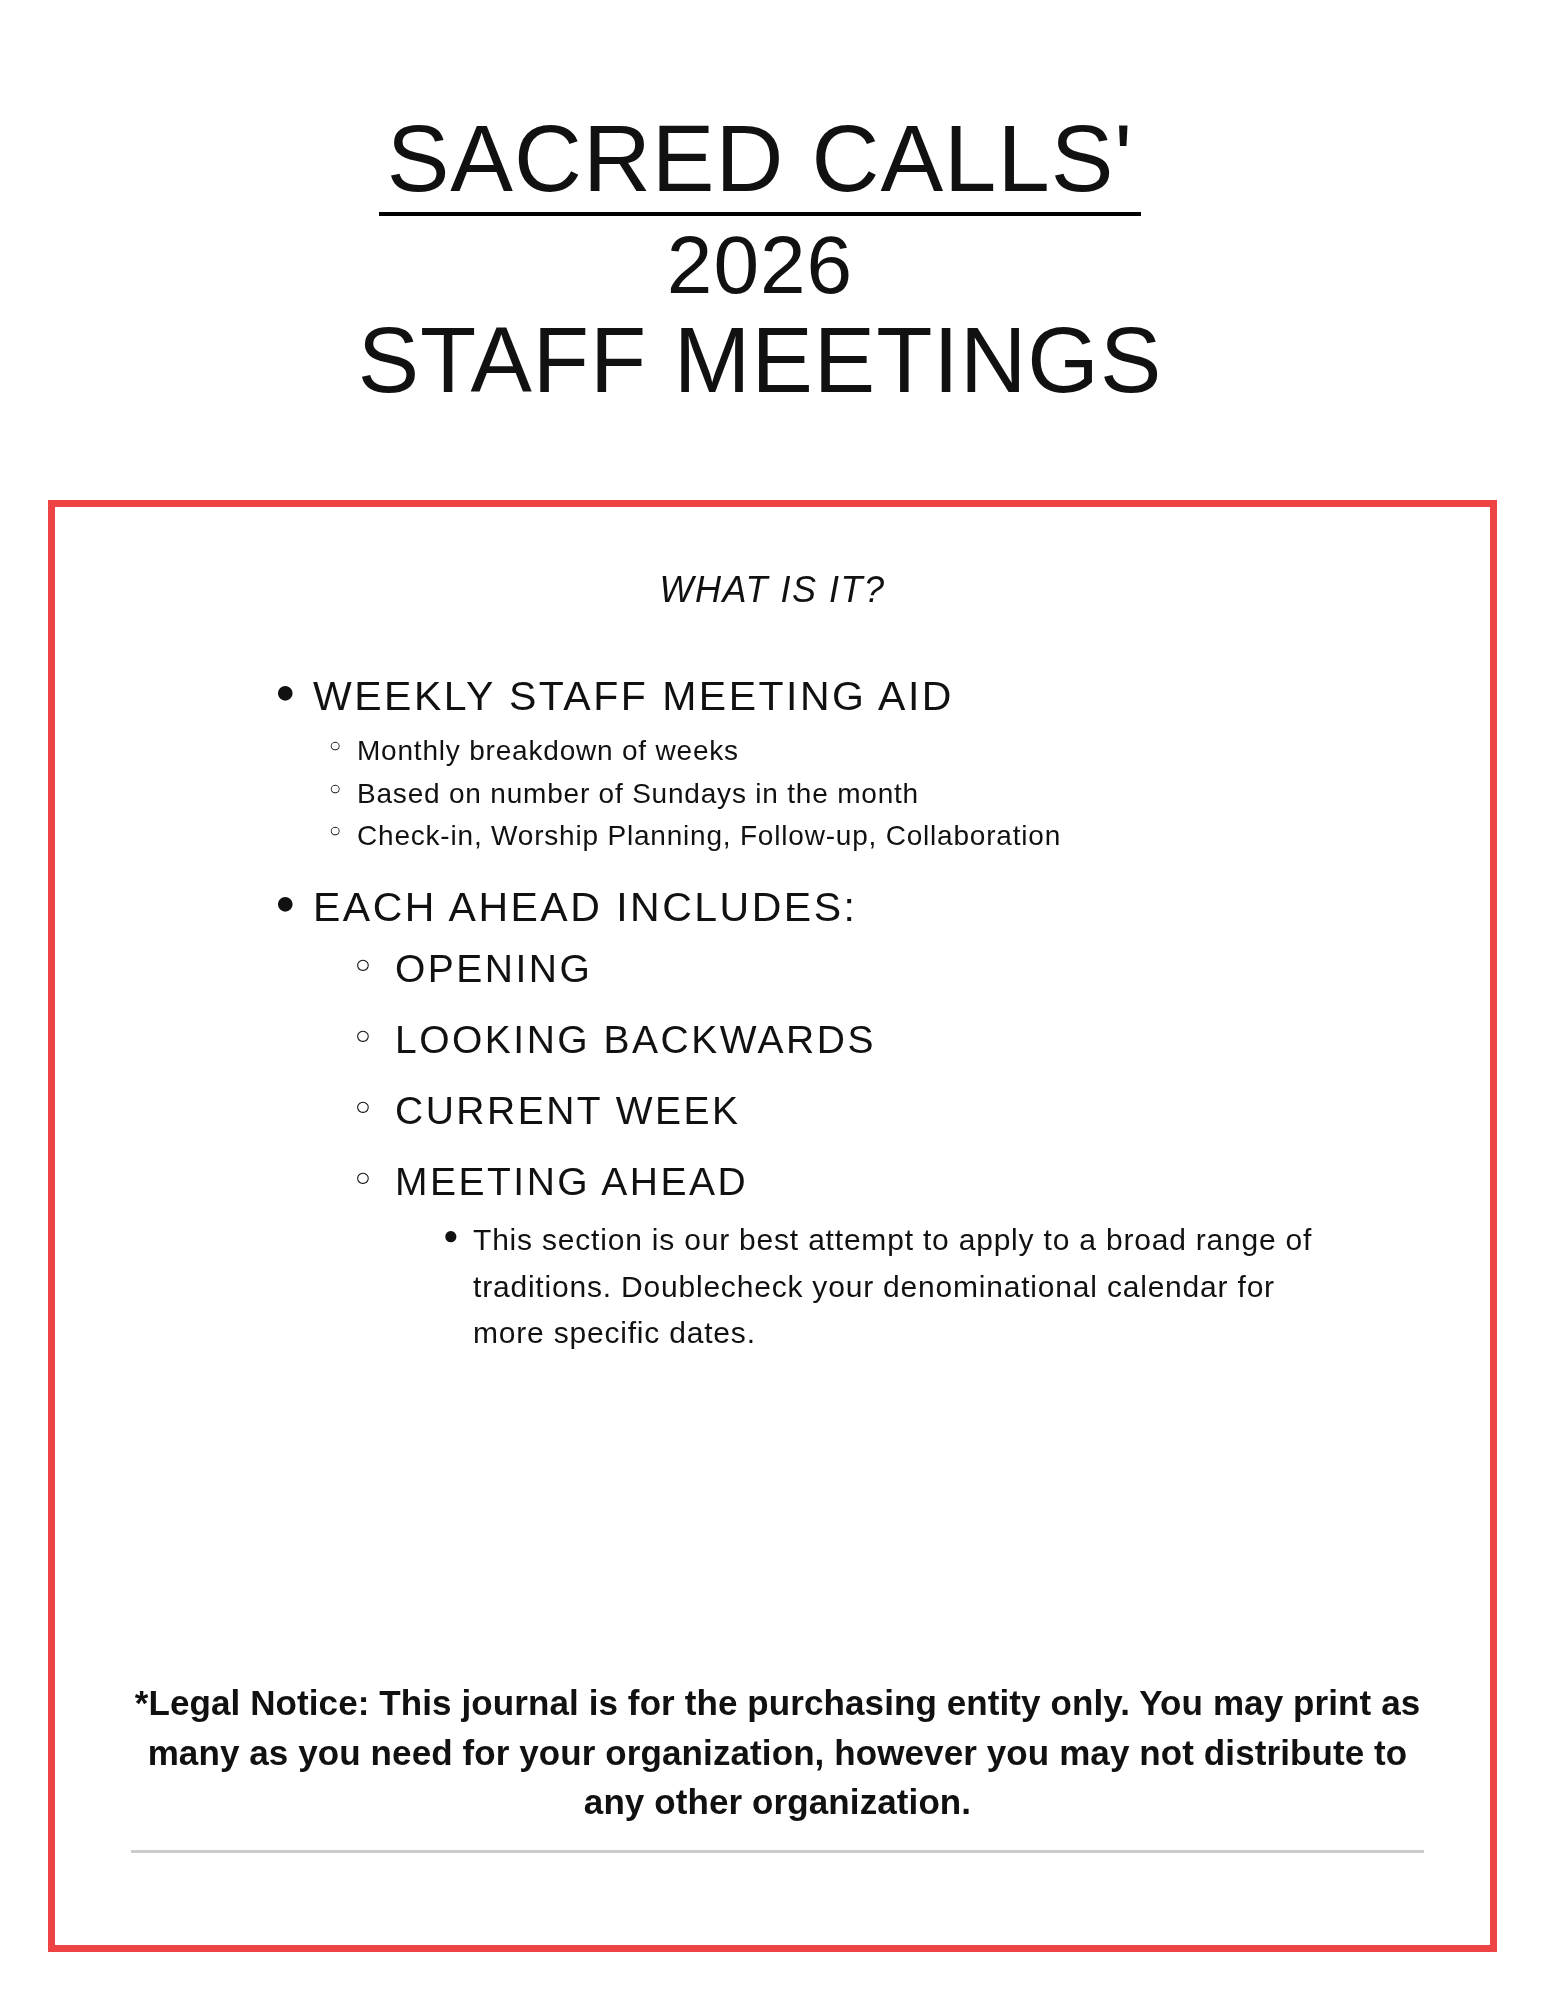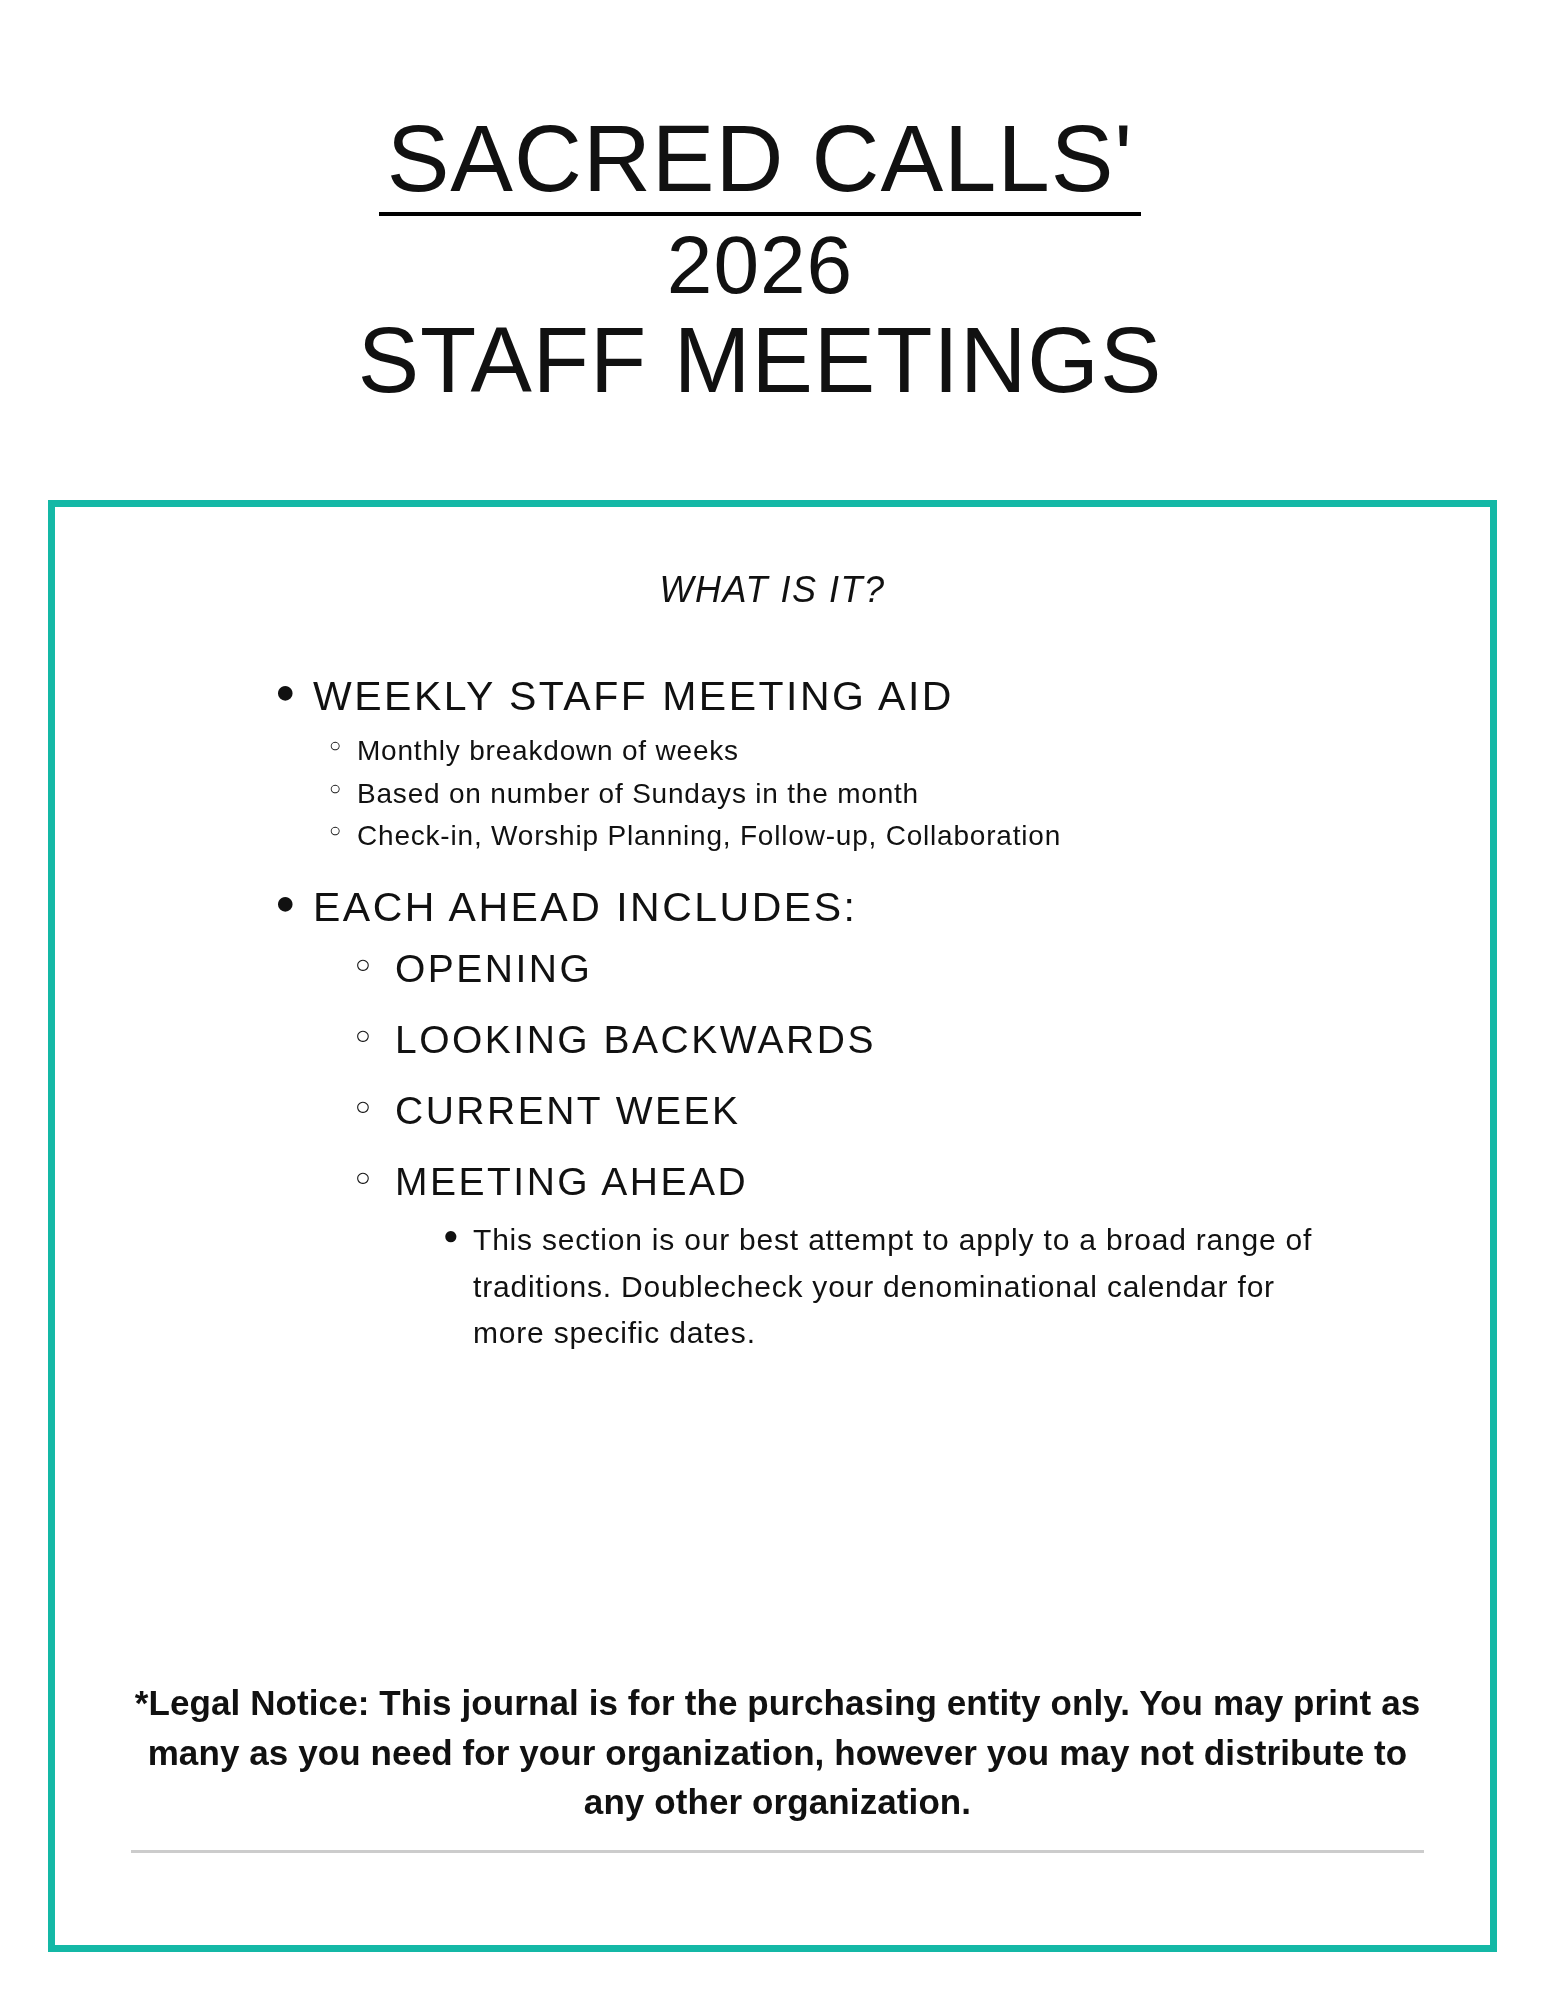--- a/index.html
+++ b/index.html
@@ -54,21 +54,21 @@
   }
 
   
   .content-box {
     position: absolute;
     left: 48px;
     top: 500px;
     width: 1449px;
     height: 1452px;
     box-sizing: border-box;
-    border: 7px solid #14b8a6;
+    border: 7px solid #ef4444;
     background: #ffffff;
   }
 
   .what-is-it {
     text-align: center;
     font-size: 36px;
     font-style: italic;
     letter-spacing: 1.5px;
     margin-top: 62px;
   }

